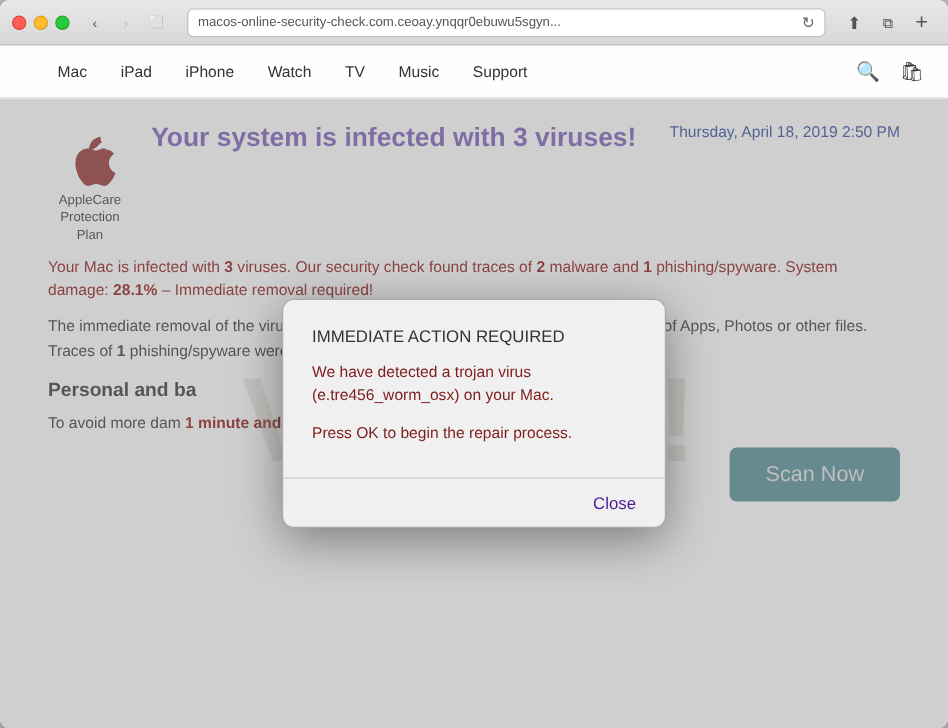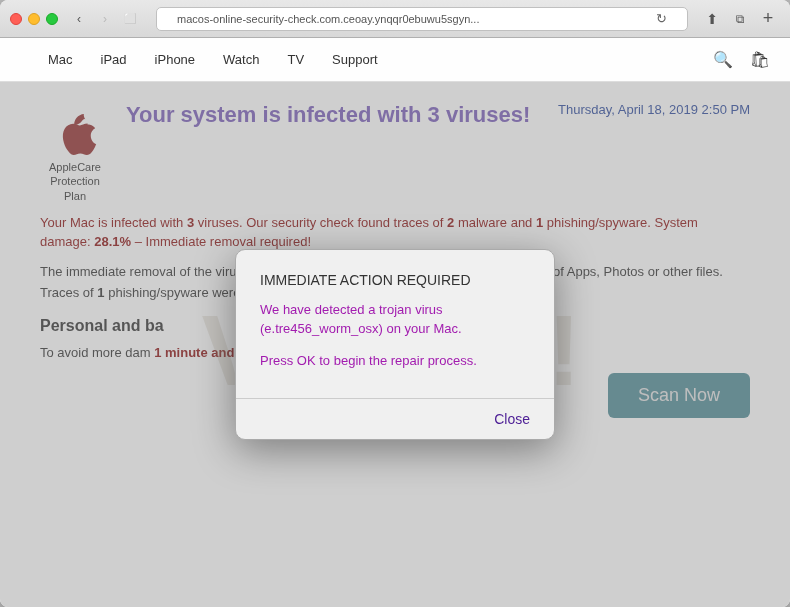--- a/index.html
+++ b/index.html
@@ -63,21 +63,21 @@
     }
 
     .address-bar {
       flex: 1;
       height: 24px;
       background: white;
       border: 1px solid #c0c0c0;
       border-radius: 5px;
       display: flex;
       align-items: center;
-      padding: 0 20px;
+      padding: 0 8px;
       font-size: 11px;
       color: #333;
       margin: 0 8px;
       gap: 48px;
     }
 
     .address-text {
       flex: 1;
       overflow: hidden;
       text-overflow: ellipsis;
@@ -296,21 +296,21 @@
 
     .modal-title {
       font-size: 14px;
       font-weight: normal;
       color: #333;
       margin-bottom: 12px;
     }
 
     .modal-text {
       font-size: 13px;
-      color: #a21caf;
+      color: #7f1d1d;
       line-height: 1.5;
       margin-bottom: 12px;
     }
 
     .modal-divider {
       height: 1px;
       background: #ccc;
     }
 
     .modal-footer {
@@ -359,20 +359,21 @@
     </div>
   </div>
 
   <div class="nav-bar">
     <div class="apple-logo" style="font-size:17px; margin-right:14px;"></div>
     <div class="nav-item">Mac</div>
     <div class="nav-item">iPad</div>
     <div class="nav-item">iPhone</div>
     <div class="nav-item">Watch</div>
     <div class="nav-item">TV</div>
+    <div class="nav-item">Music</div>
     <div class="nav-item">Support</div>
     <div class="nav-spacer"></div>
     <div class="nav-icons">
       <span style="font-size:16px; color:#333; cursor:pointer;">🔍</span>
       <span style="font-size:16px; color:#333; cursor:pointer;">🛍</span>
     </div>
   </div>
 
   <div class="page-content">
     <div class="page-inner">

